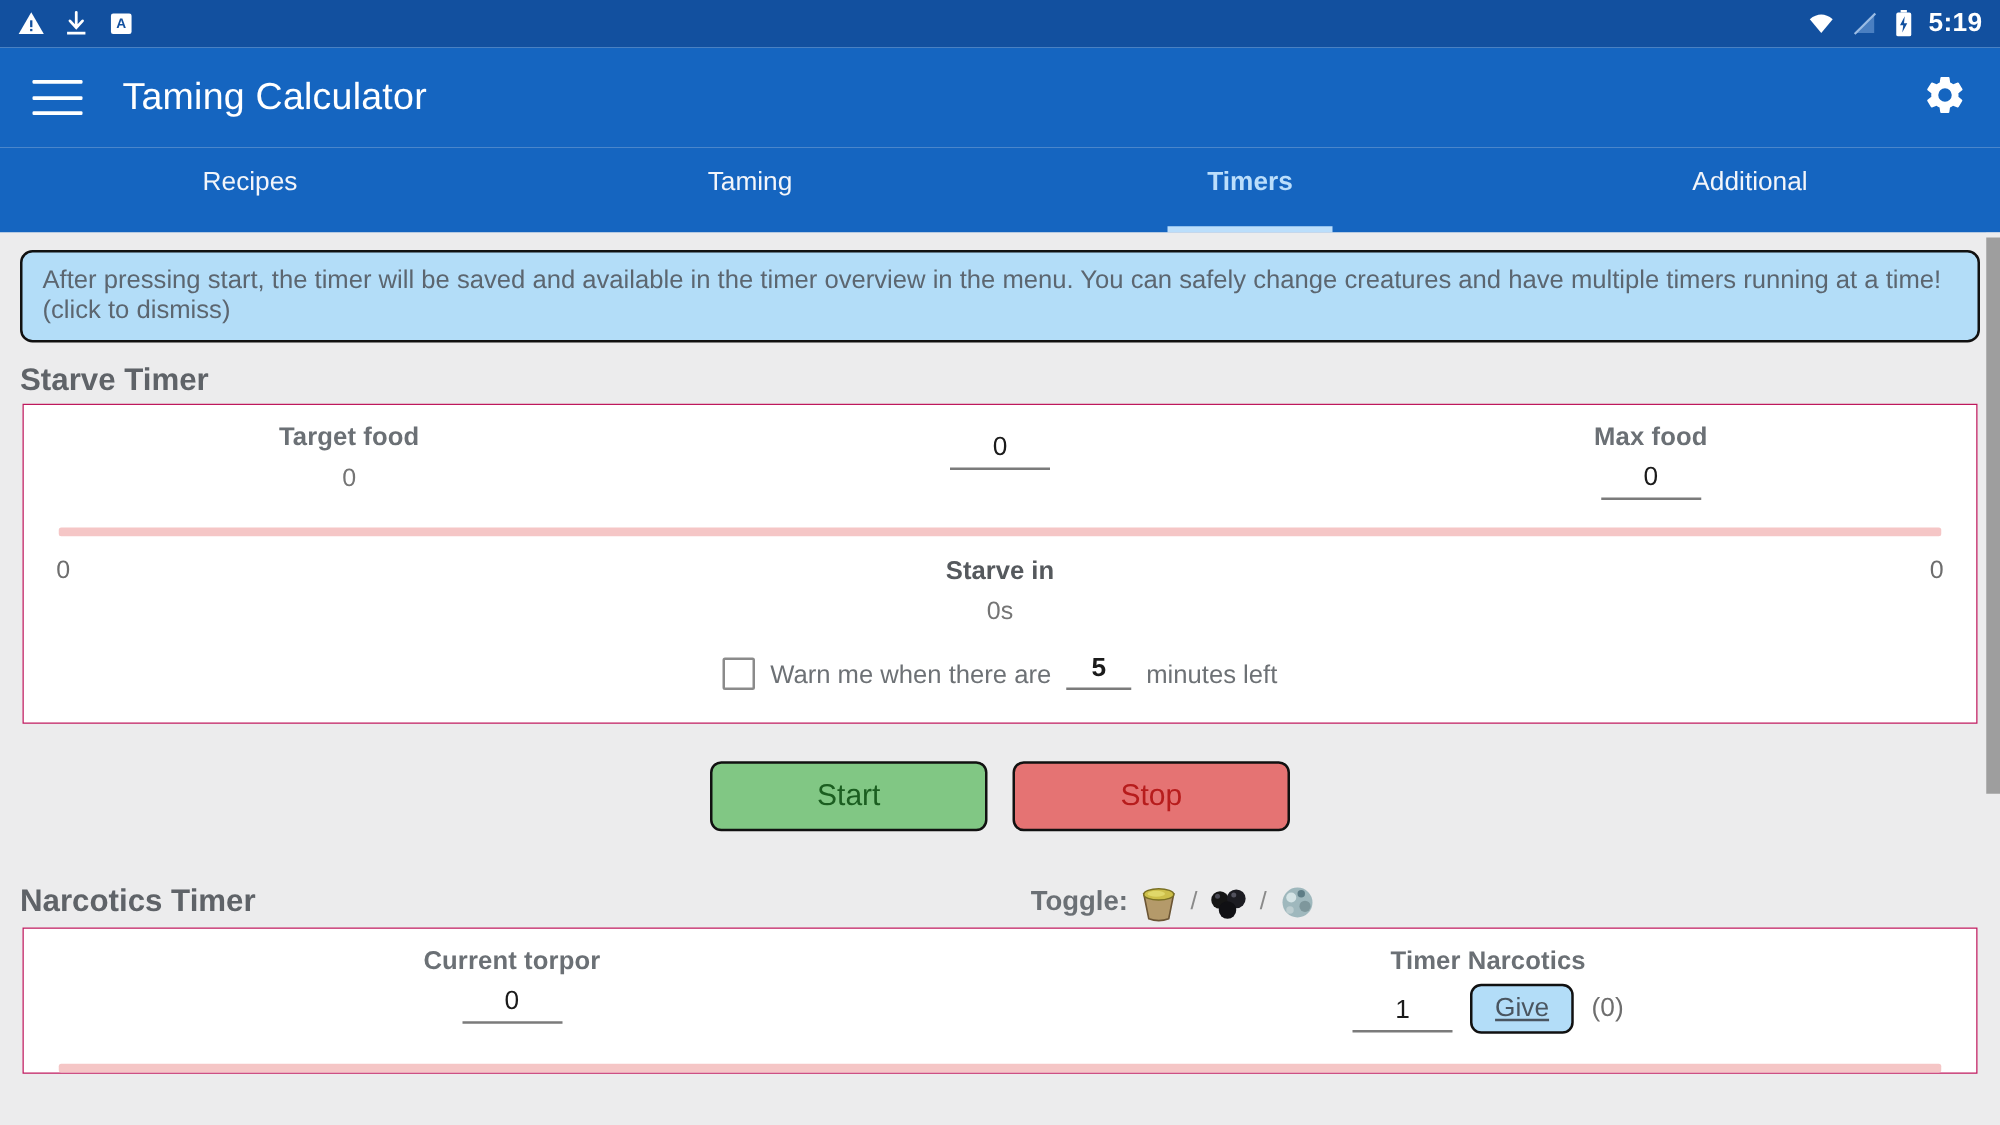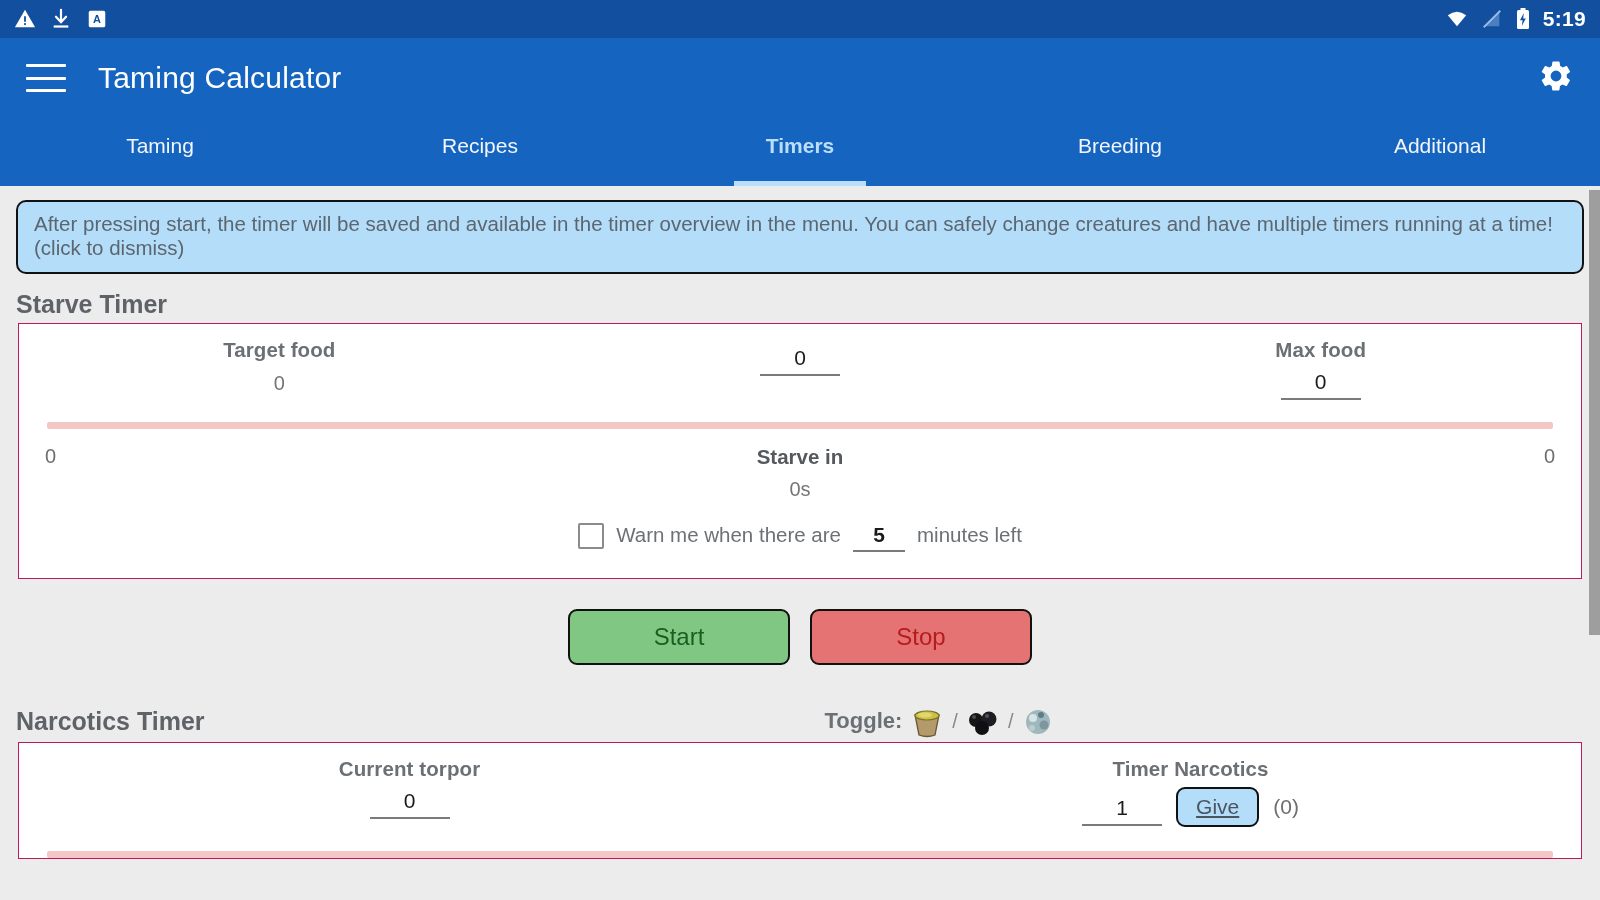--- a/index.html
+++ b/index.html
@@ -106,21 +106,21 @@
     display: flex; align-items: flex-start;
     padding: 16px 26px 0 26px;
   }
   .range-min, .range-max { font-size: 20px; color: #6e6e6e; width: 60px; }
   .range-max { text-align: right; }
   .range-mid { flex: 1; text-align: center; }
   .mid-title { font-size: 20.5px; font-weight: bold; color: #55595d; }
   .mid-value { font-size: 20px; color: #757575; margin-top: 9px; }
 
   .warn-row {
-    display: flex; align-items: flex-start; justify-content: center;
+    display: flex; align-items: flex-end; justify-content: center;
     gap: 12px; margin-top: 22px; padding-bottom: 26px;
   }
   .checkbox {
     width: 26px; height: 26px; border: 2px solid #8b8b8b;
     background: #fff; cursor: pointer; border-radius: 2px;
   }
   .warn-text { font-size: 20.5px; color: #6d7175; }
   .warn-input {
     min-width: 52px; text-align: center; font-size: 21px;
     font-weight: bold; color: #1b1b1b;
@@ -224,30 +224,27 @@
   <div class="app-title">Taming Calculator</div>
   <div class="gear-wrap">
     <svg width="36" height="36" viewBox="0 0 24 24">
       <path fill="#fff" d="M19.14 12.94a7.07 7.07 0 0 0 .06-.94 7.07 7.07 0 0 0-.06-.94l2.03-1.58a.5.5 0 0 0 .12-.62l-1.92-3.32a.5.5 0 0 0-.6-.22l-2.39.96a7.02 7.02 0 0 0-1.62-.94l-.36-2.54a.5.5 0 0 0-.5-.42h-3.84a.5.5 0 0 0-.5.42l-.36 2.54c-.58.24-1.12.56-1.62.94l-2.39-.96a.5.5 0 0 0-.6.22L2.57 8.86a.5.5 0 0 0 .12.62l2.03 1.58a7.2 7.2 0 0 0 0 1.88l-2.03 1.58a.5.5 0 0 0-.12.62l1.92 3.32c.12.21.37.3.6.22l2.39-.96c.5.38 1.04.7 1.62.94l.36 2.54c.04.24.25.42.5.42h3.84c.25 0 .46-.18.5-.42l.36-2.54c.58-.24 1.12-.56 1.62-.94l2.39.96c.23.08.48-.01.6-.22l1.92-3.32a.5.5 0 0 0-.12-.62zM12 15.6A3.6 3.6 0 1 1 12 8.4a3.6 3.6 0 0 1 0 7.2z"></path>
     </svg>
   </div>
 </div>
 
 <div class="tabbar">
   <div class="tab">
+      <span>Recipes</span>
+    </div>
+  <div class="tab">
       <span>Taming</span>
-    </div>
-  <div class="tab">
-      <span>Recipes</span>
     </div>
   <div class="tab active">
       <span>Timers</span>
-    </div>
-  <div class="tab">
-      <span>Breeding</span>
     </div>
   <div class="tab">
       <span>Additional</span>
     </div>
 </div>
 
 <div class="content">
   <div class="scroll-inner">
 
     <div class="banner">After pressing start, the timer will be saved and available in the timer overview in the menu. You can safely change creatures and have multiple timers running at a time! (click to dismiss)</div>

